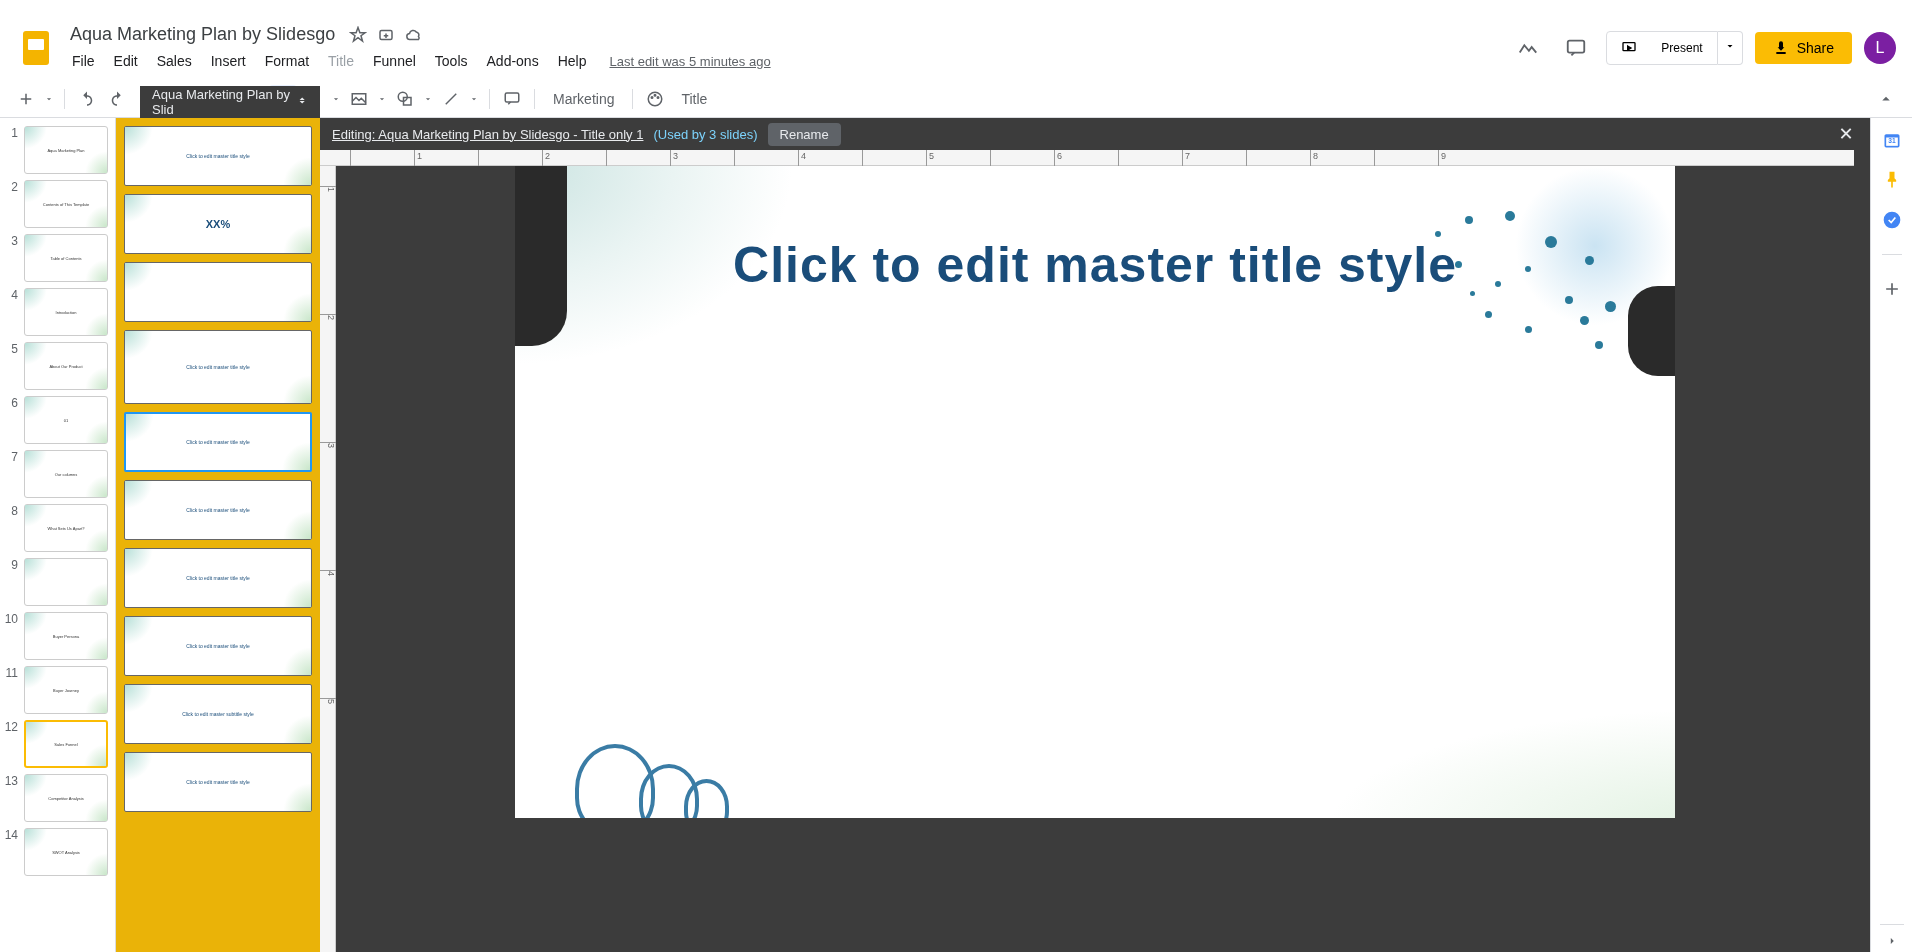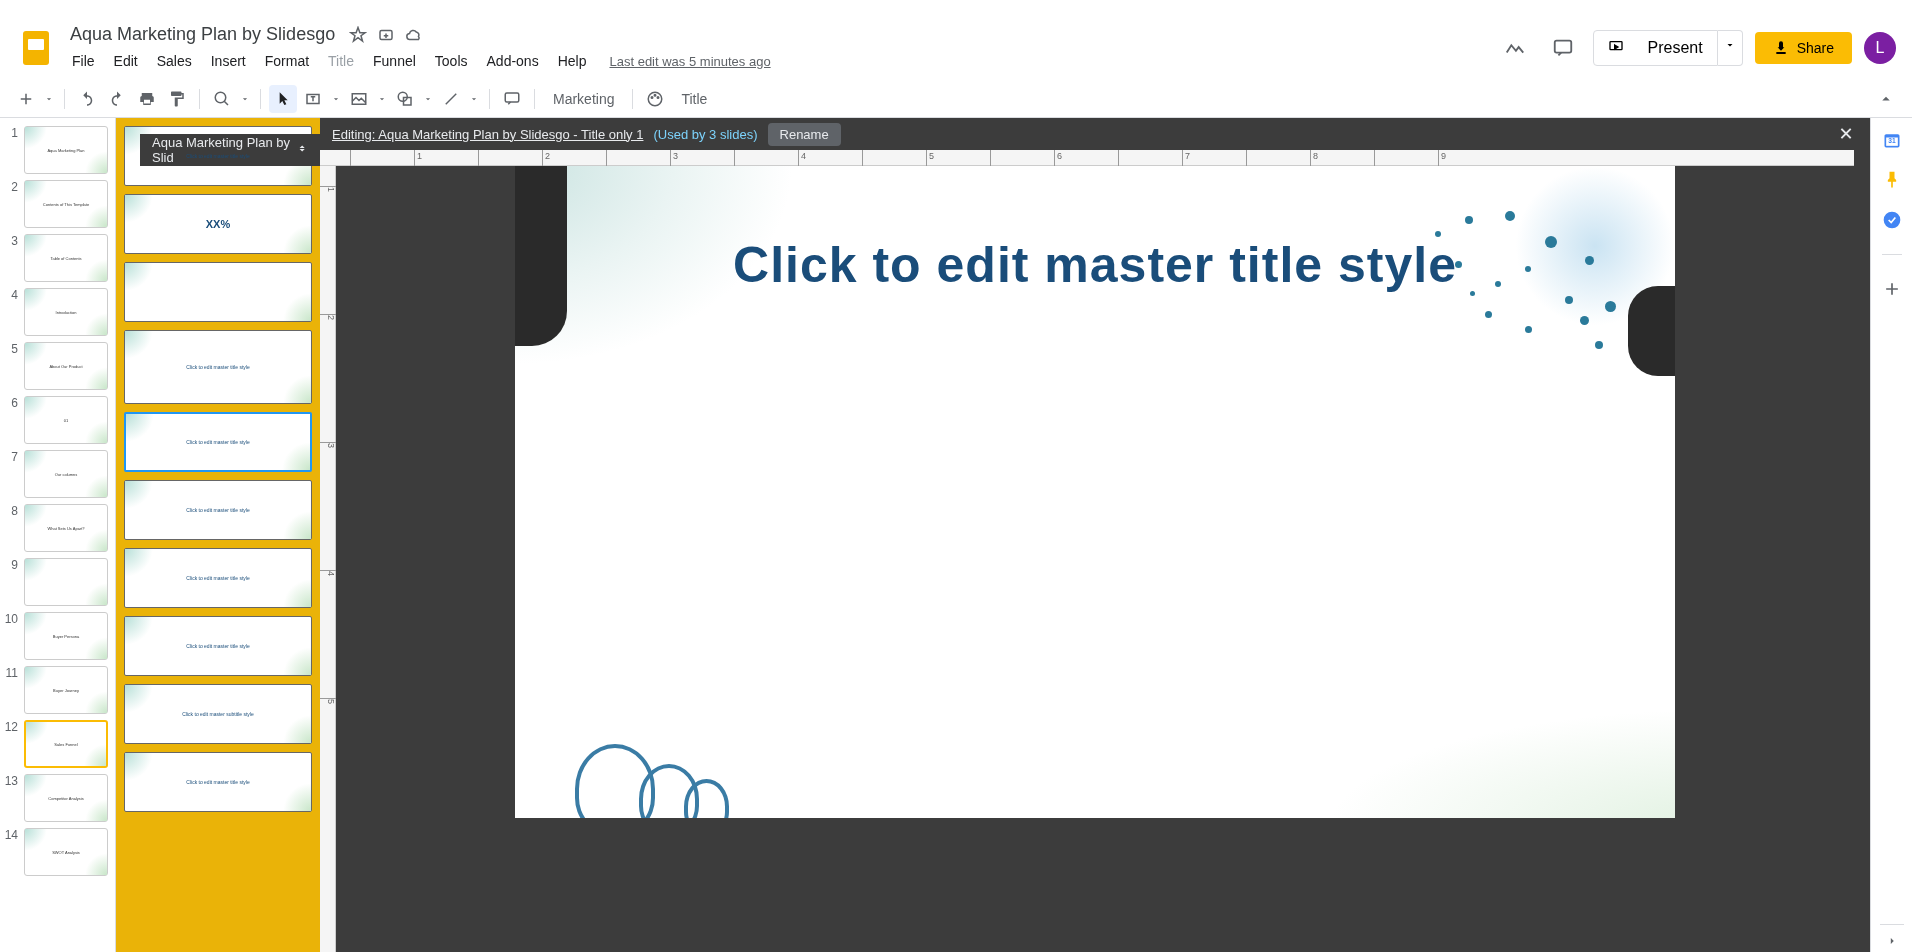--- a/index.html
+++ b/index.html
@@ -16,21 +16,21 @@
     .title-icons { display: flex; gap: 10px; }
     .title-icon { width: 18px; height: 18px; color: #5f6368; cursor: pointer; }
     
     .menu-bar { display: flex; gap: 3px; align-items: center; font-size: 14px; color: #202124; }
     .menu-item { padding: 4px 8px; cursor: pointer; border-radius: 4px; }
     .menu-item.disabled { color: #9aa0a6; }
     .last-edit { color: #5f6368; text-decoration: underline; margin-left: 12px; font-size: 13px; cursor: pointer; }
     
     .header-right { display: flex; align-items: center; gap: 12px; }
     .header-btn { width: 36px; height: 36px; display: flex; align-items: center; justify-content: center; cursor: pointer; border-radius: 50%; }
-    .present-btn { display: flex; align-items: flex-start; gap: 24px; padding: 8px 14px; border: 1px solid #dadce0; border-radius: 4px; cursor: pointer; font-size: 16px; font-weight: 500; }
+    .present-btn { display: flex; align-items: center; gap: 24px; padding: 8px 14px; border: 1px solid #dadce0; border-radius: 4px; cursor: pointer; font-size: 12px; font-weight: 500; }
     .present-dropdown { padding: 8px 6px; border: 1px solid #dadce0; border-left: none; border-radius: 0 4px 4px 0; cursor: pointer; }
     .present-group { display: flex; }
     .present-group .present-btn { border-radius: 4px 0 0 4px; }
     .share-btn { display: flex; align-items: center; gap: 8px; padding: 8px 18px; background: #fbbc04; border-radius: 4px; font-weight: 500; cursor: pointer; font-size: 14px; }
     .avatar { width: 32px; height: 32px; border-radius: 50%; background: #7b1fa2; color: #fff; display: flex; align-items: center; justify-content: center; font-size: 16px; }
     
     .toolbar { height: 38px; display: flex; align-items: center; padding: 0 12px; border-bottom: 1px solid #dadce0; gap: 2px; }
     .tool-btn { width: 28px; height: 28px; display: flex; align-items: center; justify-content: center; cursor: pointer; border-radius: 4px; color: #5f6368; }
     .tool-btn.active-tool { background: #e8f0fe; }
     .tool-sep { width: 1px; height: 20px; background: #dadce0; margin: 0 6px; }
@@ -81,21 +81,21 @@
     .dark-blob-l { position: absolute; top: 0; left: -8px; width: 60px; height: 180px; background: #2a2a2a; border-radius: 0 0 35px 0; }
     .dark-blob-r { position: absolute; top: 120px; right: -8px; width: 55px; height: 90px; background: #2a2a2a; border-radius: 30px 0 0 30px; }
     .blue-shapes-bl { position: absolute; bottom: -20px; left: 60px; }
     .blue-loop { width: 80px; height: 90px; border: 4px solid #3a7ca5; border-radius: 50% 50% 40% 40%; display: inline-block; margin-right: -20px; }
     
     .right-rail { width: 42px; background: #fff; border-left: 1px solid #dadce0; display: flex; flex-direction: column; align-items: center; padding: 12px 0; gap: 20px; }
     .rail-icon { width: 20px; height: 20px; cursor: pointer; }
     .rail-sep { width: 20px; height: 1px; background: #dadce0; margin: 4px 0; }
     .expand-btn { margin-top: auto; width: 24px; height: 32px; cursor: pointer; display: flex; align-items: center; justify-content: center; border-top: 1px solid #dadce0; }
     
-    .master-dropdown-header { position: absolute; top: -32px; left: -180px; background: #3c3c3c; height: 32px; width: 180px; display: flex; align-items: center; padding: 0 12px; color: #e8eaed; font-size: 13px; margin-top: 48px; }
+    .master-dropdown-header { position: absolute; top: -32px; left: -180px; background: #3c3c3c; height: 32px; width: 180px; display: flex; align-items: center; padding: 0 12px; color: #e8eaed; font-size: 13px; }
     
     svg { display: block; }
   </style>
 </head>
 <body>
 
 <div class="header">
   <div class="logo">
     <div class="logo-icon"></div>
   </div>

